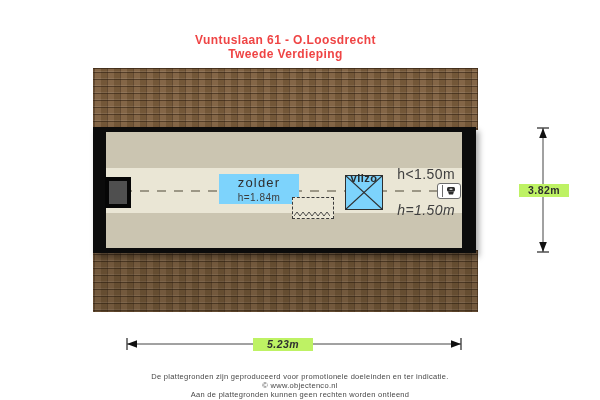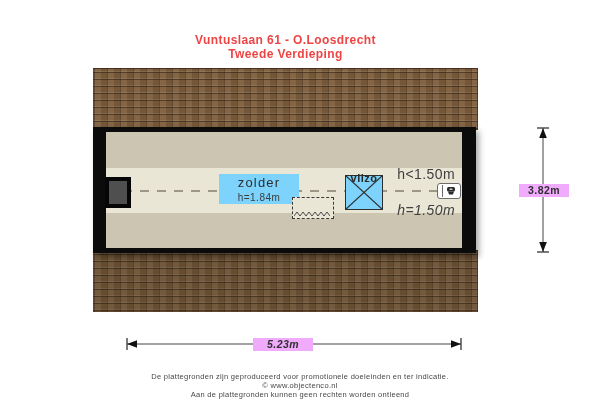--- a/index.html
+++ b/index.html
@@ -45,21 +45,21 @@
     font-size:14px;color:#3f3f3f;letter-spacing:.4px;}
   .hlabel-upper{top:34px;}
   .hlabel-lower{top:70px;font-style:italic;}
   .unit{position:absolute;left:331px;top:51px;width:24px;height:16px;
     background:#ffffff;border:1px solid #6d6d6d;border-radius:3px;box-sizing:border-box;}
   .unit-cap{position:absolute;left:4px;top:1px;width:1px;height:12px;background:#6d6d6d;}
   .unit-icon{position:absolute;left:8px;top:2px;}
   .window{position:absolute;left:12px;top:50px;width:26px;height:31px;
     border:4px solid #060606;background:#4f4f4f;box-sizing:border-box;}
   
-  .dim-label{position:absolute;background:#f0abfc;text-align:center;
+  .dim-label{position:absolute;background:#bef264;text-align:center;
     font-size:10.5px;font-weight:bold;color:#2f2f2f;letter-spacing:.4px;line-height:13px;}
   .dim-v-label{left:519px;top:184px;width:50px;}
   .dim-h-label{left:253px;top:338px;width:60px;font-style:italic;}
   .dim-svg{position:absolute;}
   .dim-v{left:535px;top:125px;}
   .dim-h{left:124px;top:336px;}
   
   .footer{position:absolute;left:6px;top:372px;width:588px;text-align:center;
     font-size:7.5px;line-height:9.2px;color:#474747;letter-spacing:.3px;}
 </style>

